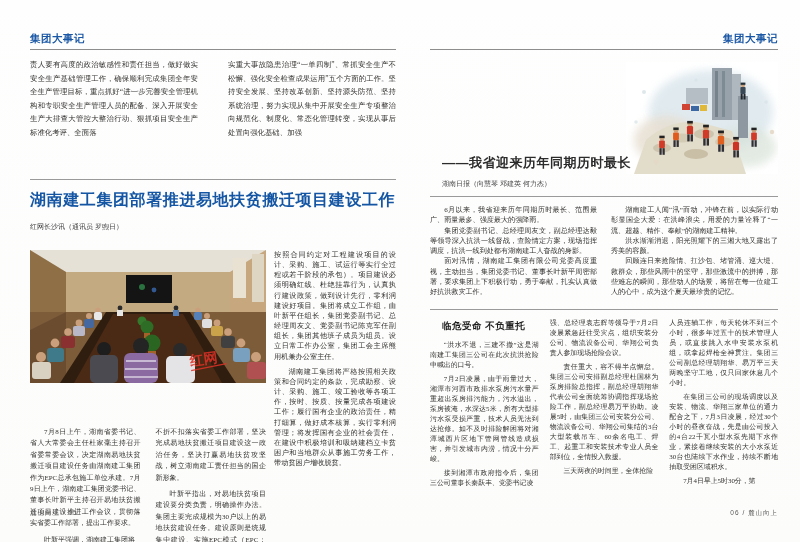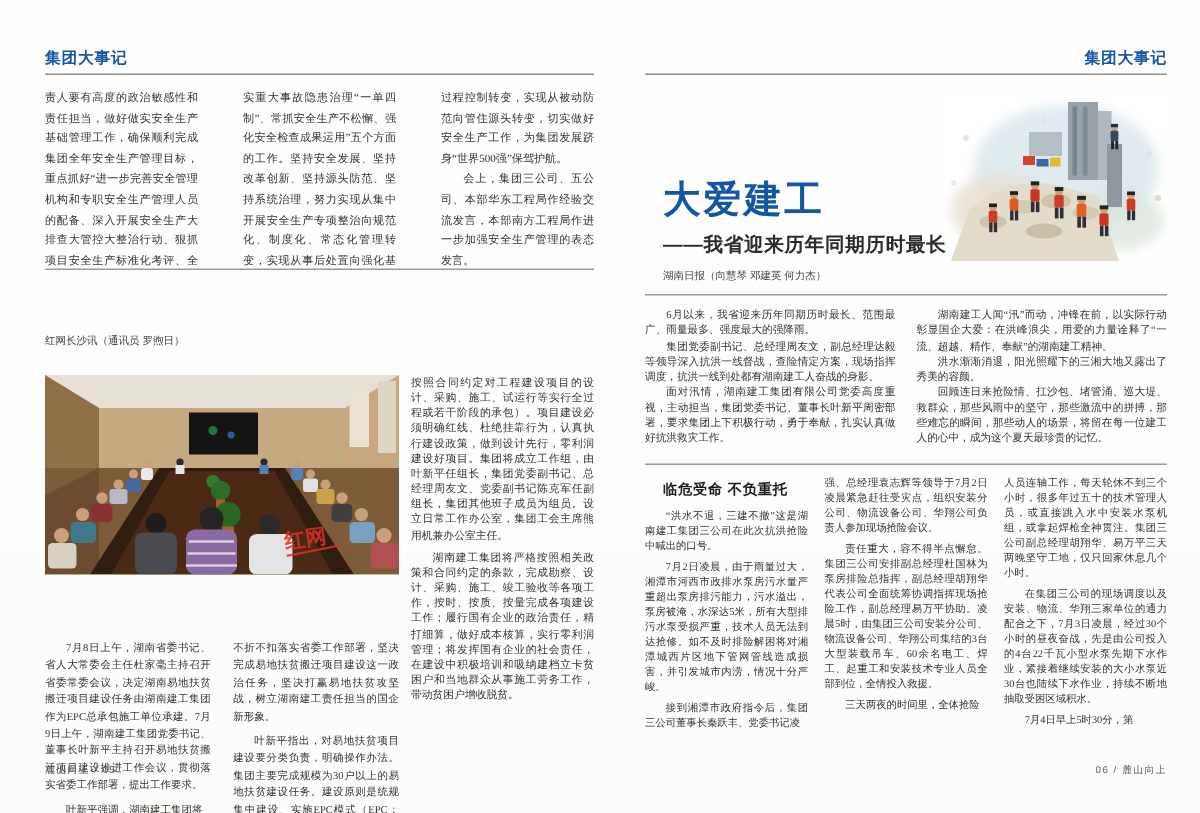--- a/index.html
+++ b/index.html
@@ -63,27 +63,24 @@
     <div class="section-label">集团大事记</div>
     <div class="header-rule"></div>
 
     <div class="top-cols serif">
       <div class="tcol">
         <p class="ni">责人要有高度的政治敏感性和责任担当，做好做实安全生产基础管理工作，确保顺利完成集团全年安全生产管理目标，重点抓好“进一步完善安全管理机构和专职安全生产管理人员的配备、深入开展安全生产大排查大管控大整治行动、狠抓项目安全生产标准化考评、全面落</p>
       </div>
       <div class="tcol">
         <p class="ni">实重大事故隐患治理“一单四制”、常抓安全生产不松懈、强化安全检查成果运用”五个方面的工作。坚持安全发展、坚持改革创新、坚持源头防范、坚持系统治理，努力实现从集中开展安全生产专项整治向规范化、制度化、常态化管理转变，实现从事后处置向强化基础、加强</p>
       </div>
-      <div class="tcol">
-        <p class="ni">过程控制转变，实现从被动防范向管住源头转变，切实做好安全生产工作，为集团发展跻身“世界500强”保驾护航。</p>
-        <p>会上，集团三公司、五公司、本部华东工程局作经验交流发言，本部南方工程局作进一步加强安全生产管理的表态发言。</p>
-      </div>
     </div>
 
     <div class="mid-rule"></div>
+    <div class="l-title">湖南建工集团部署推进易地扶贫搬迁项目建设工作</div>
     <div class="l-byline">红网长沙讯（通讯员 罗煦日）</div>
 
     <div class="article-body">
       <div class="photo-frame">
         <svg viewBox="0 0 236 133" preserveAspectRatio="none">
           <rect width="236" height="133" fill="#cfc8ba"></rect>
           <polygon points="0,0 236,0 200,22 36,22" fill="#e6e1d6"></polygon>
           <rect x="36" y="22" width="164" height="40" fill="#c4aa80"></rect>
           <polygon points="0,0 36,22 36,62 0,80" fill="#8f6f46"></polygon>
           <polygon points="236,0 200,22 200,62 236,80" fill="#c7a87e"></polygon>
@@ -259,21 +256,20 @@
         </g>
         <circle cx="18" cy="30" r="2" fill="#d9e4ea" opacity="0.9"></circle>
         <circle cx="30" cy="100" r="2.4" fill="#e4d8c6" opacity="0.9"></circle>
         <circle cx="140" cy="40" r="1.8" fill="#d9e4ea" opacity="0.9"></circle>
         <circle cx="146" cy="70" r="2.2" fill="#e4d8c6" opacity="0.9"></circle>
         <circle cx="70" cy="18" r="1.6" fill="#d9e4ea" opacity="0.9"></circle>
         <circle cx="10" cy="60" r="1.8" fill="#dfe8ec" opacity="0.9"></circle>
       </svg>
     </div>
 
-    <div class="r-title">大爱建工</div>
     <div class="r-subtitle">——我省迎来历年同期历时最长</div>
     <div class="r-byline">湖南日报（向慧琴 邓建英 何力杰）</div>
     <div class="r-rule1"></div>
 
     <div class="intro-cols serif">
       <div class="icol">
         <p>6月以来，我省迎来历年同期历时最长、范围最广、雨量最多、强度最大的强降雨。</p>
         <p>集团党委副书记、总经理周友文，副总经理达毅等领导深入抗洪一线督战，查险情定方案，现场指挥调度，抗洪一线到处都有湖南建工人奋战的身影。</p>
         <p>面对汛情，湖南建工集团有限公司党委高度重视，主动担当，集团党委书记、董事长叶新平周密部署，要求集团上下积极行动，勇于奉献，扎实认真做好抗洪救灾工作。</p>
       </div>

